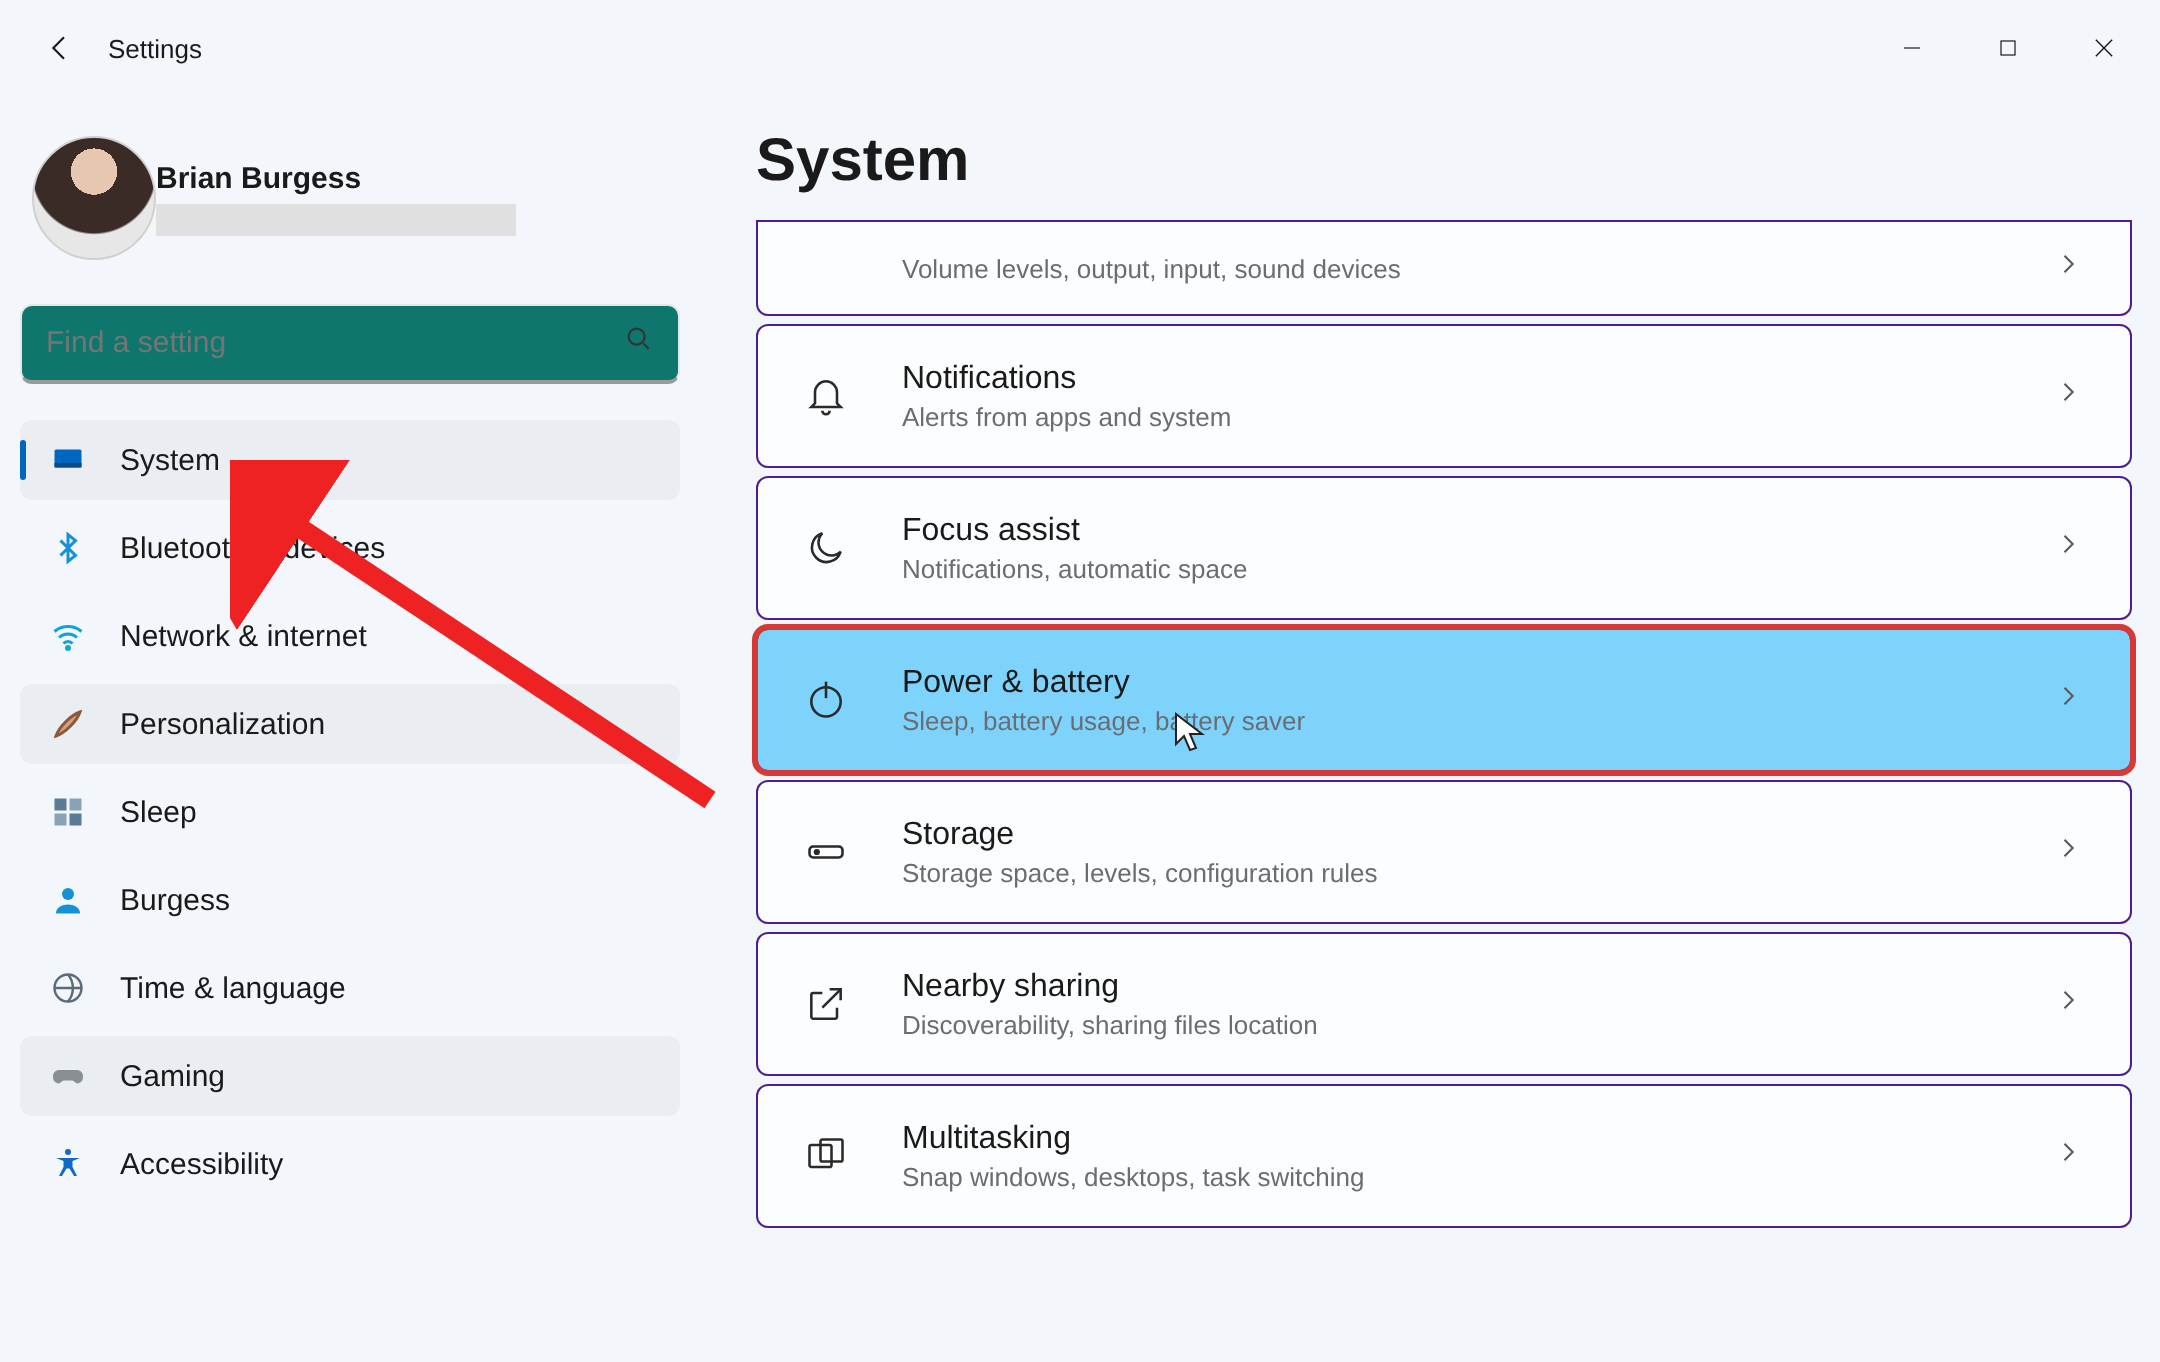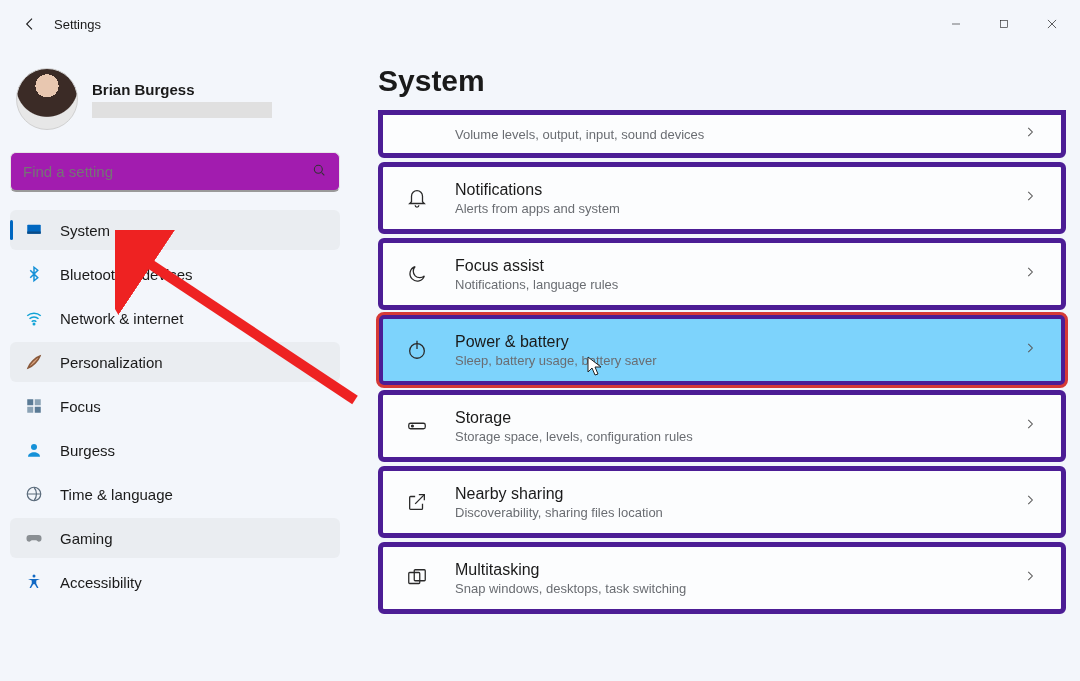--- a/index.html
+++ b/index.html
@@ -49,40 +49,40 @@
 
   
   .sidebar {
     width: 350px;
     padding: 12px 10px 0 10px;
     flex: 0 0 350px;
   }
   .profile {
     display: flex;
     align-items: center;
-    gap: 14px;
+    gap: 0;
     padding: 8px 6px 18px 6px;
   }
   .avatar {
     width: 62px; height: 62px;
     border-radius: 50%;
     background: radial-gradient(circle at 50% 28%, #e8c7b0 0 22%, #3b2b26 22% 58%, #e7e7e7 60% 100%);
     border: 1px solid #d0d0d0;
   }
   .profile-text { display:flex; flex-direction:column; gap:4px;}
   .profile-name { font-size: 15px; font-weight: 600; }
   .profile-email {
     width: 180px; height: 16px;
     background: #e0e0e0;
   }
 
   .search {
     margin: 4px 0 18px 0;
     height: 40px;
-    background: #a21caf;
+    background: #0f766e;
     border: 1px solid #e7e7e7;
     border-bottom: 2px solid #9a9a9a;
     border-radius: 6px;
     display: flex; align-items: center;
     padding: 0 12px;
   }
   .search input {
     border: none; outline: none; background: transparent;
     font-size: 15px; flex: 1;
     font-family: inherit;
@@ -126,21 +126,21 @@
     font-weight: 600;
     margin-bottom: 12px;
   }
   .cards {
     display:flex; flex-direction:column;
     gap:4px;
     padding-right:2px;
   }
   .card {
     background:#fcfdfe;
-    border:5px solid #4c1d95;
+    border:1px solid #4c1d95;
     border-radius:6px;
     height:72px;
     display:flex; align-items:center;
     padding:0 24px 0 20px;
     gap:24px;
   }
   .card.first { height:48px; border-top-left-radius:0; border-top-right-radius:0;}
   .card .ic {
     width:28px; display:flex; align-items:center; justify-content:center; color:#2a2a2a;
   }
@@ -262,21 +262,21 @@
 
       <div class="nav-item">
         <span class="nav-ico">
           <svg viewBox="0 0 24 24">
               <rect x="3" y="3" width="8" height="8" fill="#5a7a95"></rect>
               <rect x="13" y="3" width="8" height="8" fill="#8aa2b5"></rect>
               <rect x="3" y="13" width="8" height="8" fill="#8aa2b5"></rect>
               <rect x="13" y="13" width="8" height="8" fill="#5a7a95"></rect>
             </svg>
         </span>
-        <span>Focus</span>
+        <span>Sleep</span>
       </div>
 
       <div class="nav-item">
         <span class="nav-ico">
           <svg viewBox="0 0 24 24" fill="#1591d8">
               <circle cx="12" cy="8" r="4"></circle>
               <path d="M4 21c0-4 4-6 8-6s8 2 8 6z"></path>
             </svg>
         </span>
         <span>Burgess</span>
@@ -350,21 +350,21 @@
       </div>
 
       <div class="card">
         <span class="ic">
           <svg viewBox="0 0 24 24" fill="none" stroke="currentColor" stroke-width="1.4">
               <path d="M20 14A8 8 0 1 1 10 4a7 7 0 0 0 10 10z"></path>
             </svg>
         </span>
         <div class="txt">
           <span class="ttl">Focus assist</span>
-          <span class="sub">Notifications, language rules</span>
+          <span class="sub">Notifications, automatic space</span>
         </div>
         <span class="chev">
           <svg viewBox="0 0 24 24" width="14" height="14" fill="none" stroke="currentColor" stroke-width="1.8">
               <path d="M9 5l7 7-7 7"></path>
             </svg>
         </span>
       </div>
 
       <div class="card hl">
         <span class="ic">

